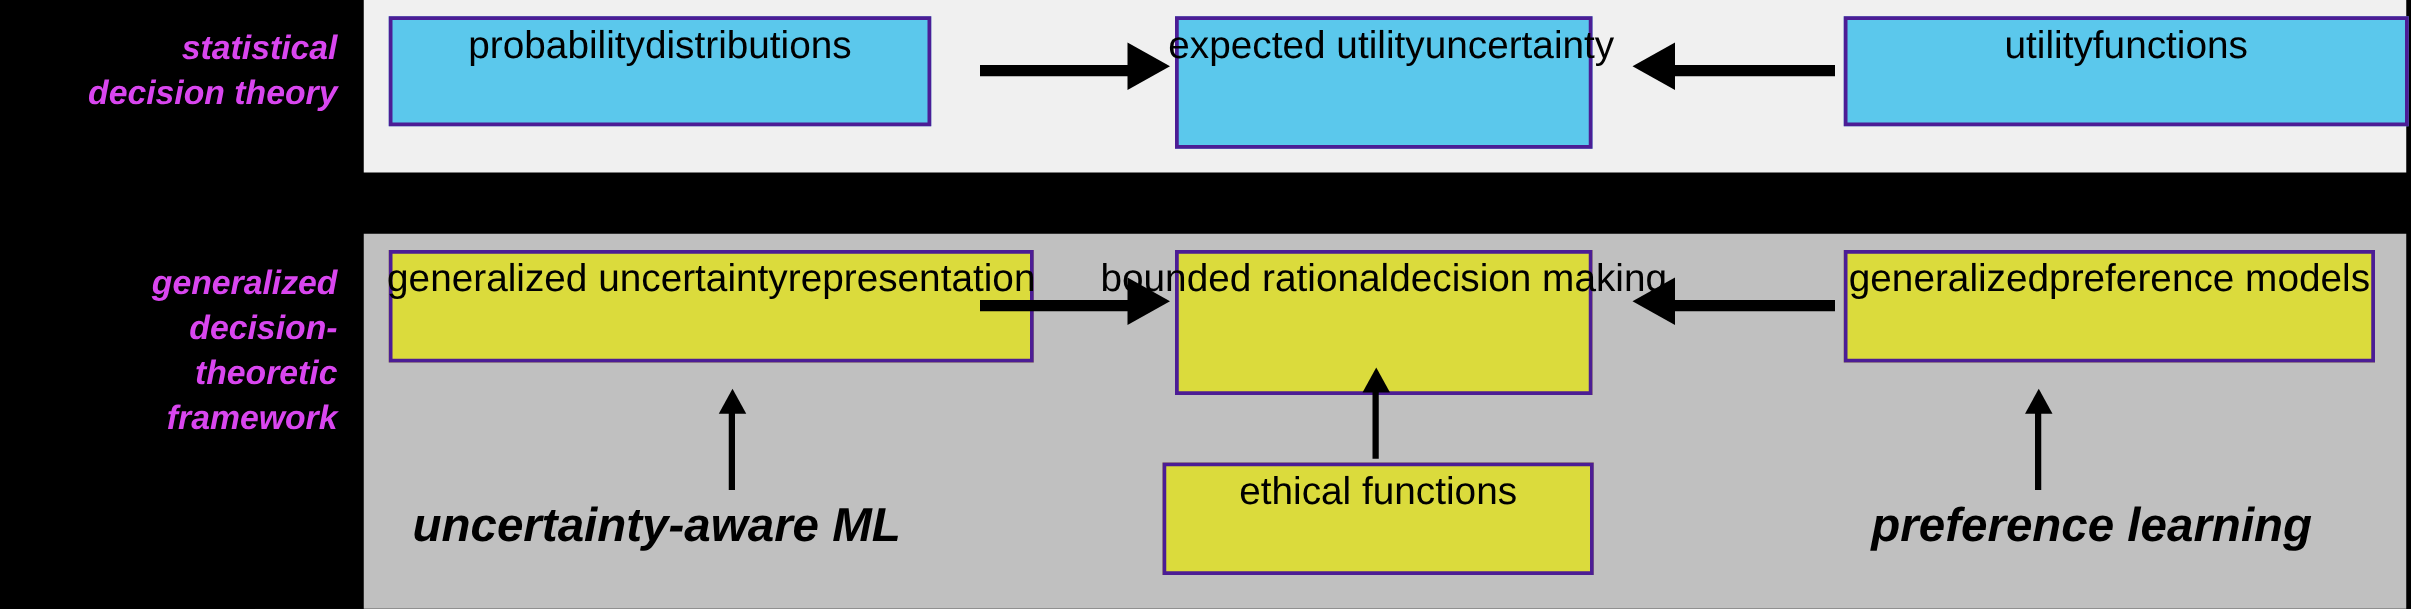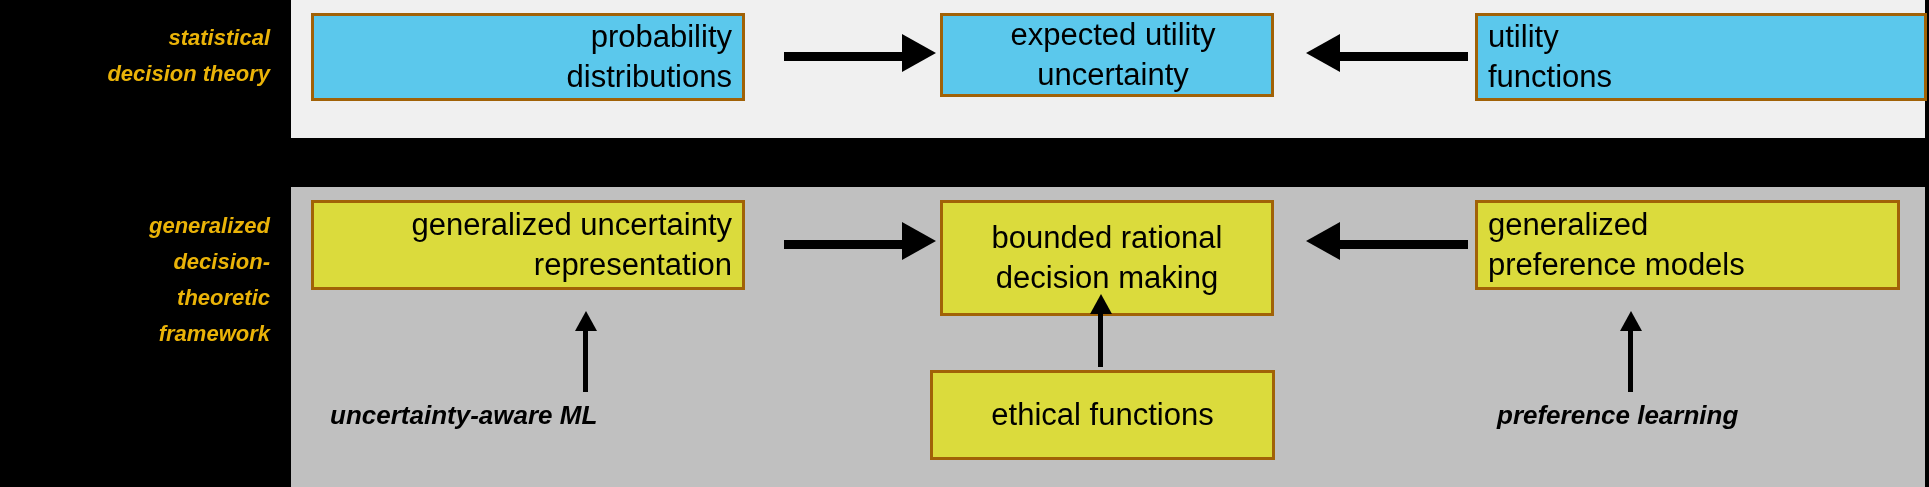--- a/index.html
+++ b/index.html
@@ -7,65 +7,65 @@
        font-family:"Liberation Sans","DejaVu Sans",sans-serif;}
 
   .canvas{position:absolute;left:0;top:0;width:1929px;height:487px;background:#000000;}
 
   
   .band{position:absolute;}
   .band-top{left:291px;top:0px;width:1634px;height:138px;background:#f0f0f0;}
   .band-bottom{left:291px;top:187px;width:1634px;height:300px;background:#c0c0c0;}
 
   
-  .row-label{position:absolute;color:#eab308;font-style:italic;font-weight:bold;
-             font-size:22px;line-height:36px;text-align:right;
+  .row-label{position:absolute;color:#d946ef;font-style:italic;font-weight:bold;
+             font-size:27px;line-height:36px;text-align:right;
              font-family:"Liberation Sans","DejaVu Sans",sans-serif;}
   .row-label-top{left:20px;top:20px;width:250px;}
   .row-label-bottom{left:20px;top:208px;width:250px;}
 
   
-  .node{position:absolute;box-sizing:border-box;border:3px solid #a16207;
-        display:flex;flex-direction:column;justify-content:center;
+  .node{position:absolute;box-sizing:border-box;border:3px solid #4c1d95;
+        display:flex;justify-content:center;
         font-size:31px;line-height:40px;color:#000;padding:0 10px;}
   .node .ln{display:block;white-space:nowrap;}
   .blue{background:#5bc8ec;}
   .yellow{background:#dbdb3c;}
   .al-c{text-align:center;}
   .al-l{text-align:left;}
   .al-r{text-align:right;}
 
   
   .n-prob{left:311px;top:13px;width:434px;height:88px;}
-  .n-eum {left:940px;top:13px;width:334px;height:84px;padding-left:22px;}
+  .n-eum {left:940px;top:13px;width:334px;height:106px;padding-left:22px;}
   .n-uf  {left:1475px;top:13px;width:452px;height:88px;}
 
   
-  .n-gur {left:311px;top:200px;width:434px;height:90px;}
+  .n-gur {left:311px;top:200px;width:516px;height:90px;}
   .n-brdm{left:940px;top:200px;width:334px;height:116px;}
   .n-gpm {left:1475px;top:200px;width:425px;height:90px;}
   .n-eth {left:930px;top:370px;width:345px;height:90px;}
 
   
   .arrow{position:absolute;}
   
   .h-shaft{position:absolute;background:#000;height:9px;}
   .h-head{position:absolute;width:0;height:0;border-top:19px solid transparent;
           border-bottom:19px solid transparent;}
   .h-head-r{border-left:34px solid #000;}
   .h-head-l{border-right:34px solid #000;}
 
   
   .v-shaft{position:absolute;background:#000;width:5px;}
   .v-head{position:absolute;width:0;height:0;border-left:11px solid transparent;
           border-right:11px solid transparent;border-bottom:20px solid #000;}
 
   
   .caption{position:absolute;font-style:italic;font-weight:bold;color:#000;
-           font-size:26px;white-space:nowrap;
+           font-size:38px;white-space:nowrap;
            font-family:"Liberation Sans","DejaVu Sans",sans-serif;}
   .cap-ml{left:330px;top:400px;}
   .cap-pl{left:1497px;top:400px;}
 </style>
 </head>
 <body>
 
 <div class="canvas">
 
   <div class="band band-top"></div>

